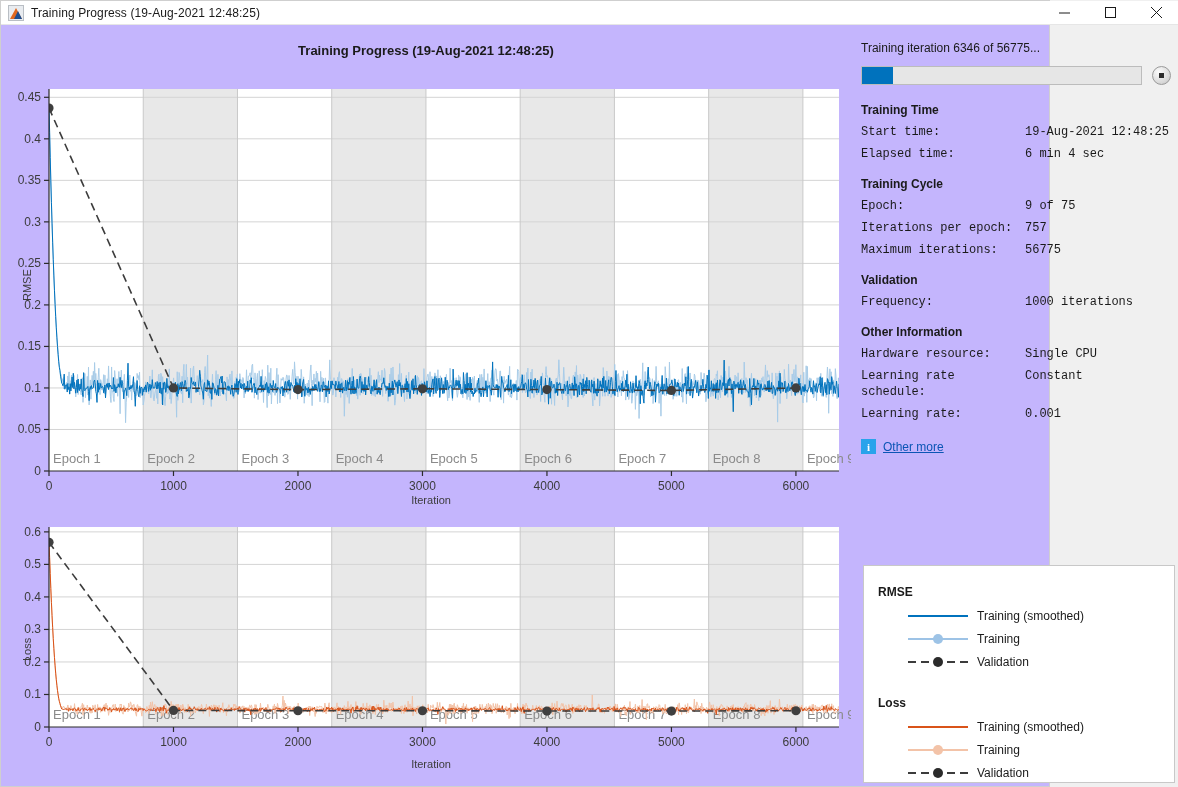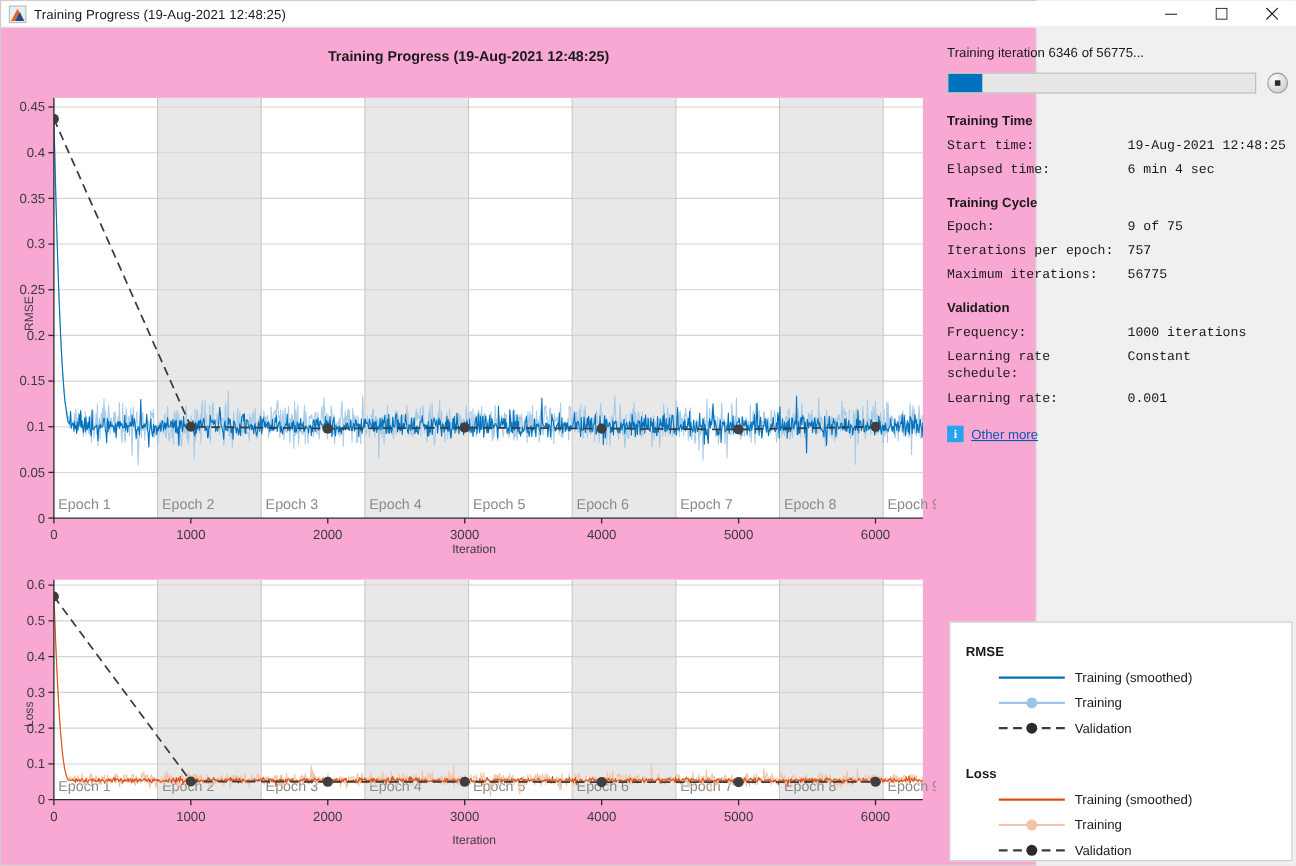--- a/index.html
+++ b/index.html
@@ -4,22 +4,22 @@
 <style>
   html, body {
     margin: 0; padding: 0;
     width: 1178px; height: 787px;
     background: #f0f0f0;
     font-family: "Liberation Sans", sans-serif;
     overflow: hidden;
   }
   .window {
     position: relative;
-    width: 942px; height: 787px;
-    background: #f9a8d4;
+    width: 1050px; height: 787px;
+    background: #c4b5fd;
     border: 1px solid #cfcfcf;
     box-sizing: border-box;
   }
   
   .titlebar {
     position: absolute; top: 0; left: 0;
     width: 1178px; height: 24px;
     background: #ffffff;
     display: flex; align-items: center;
     border-bottom: 1px solid #e6e6e6;
@@ -359,20 +359,25 @@
         </div>
         <div class="kv">
           <div class="k">Maximum iterations:</div>
           <div class="v">56775</div>
         </div>
         <div class="sec-head">Validation</div>
         <div class="kv">
           <div class="k">Frequency:</div>
           <div class="v">1000 iterations</div>
         </div>
+        <div class="sec-head">Other Information</div>
+        <div class="kv">
+          <div class="k">Hardware resource:</div>
+          <div class="v">Single CPU</div>
+        </div>
         <div class="kv">
           <div class="k">Learning rate schedule:</div>
           <div class="v">Constant</div>
         </div>
         <div class="kv">
           <div class="k">Learning rate:</div>
           <div class="v">0.001</div>
         </div>
       </div>
     <div class="learn-row">

